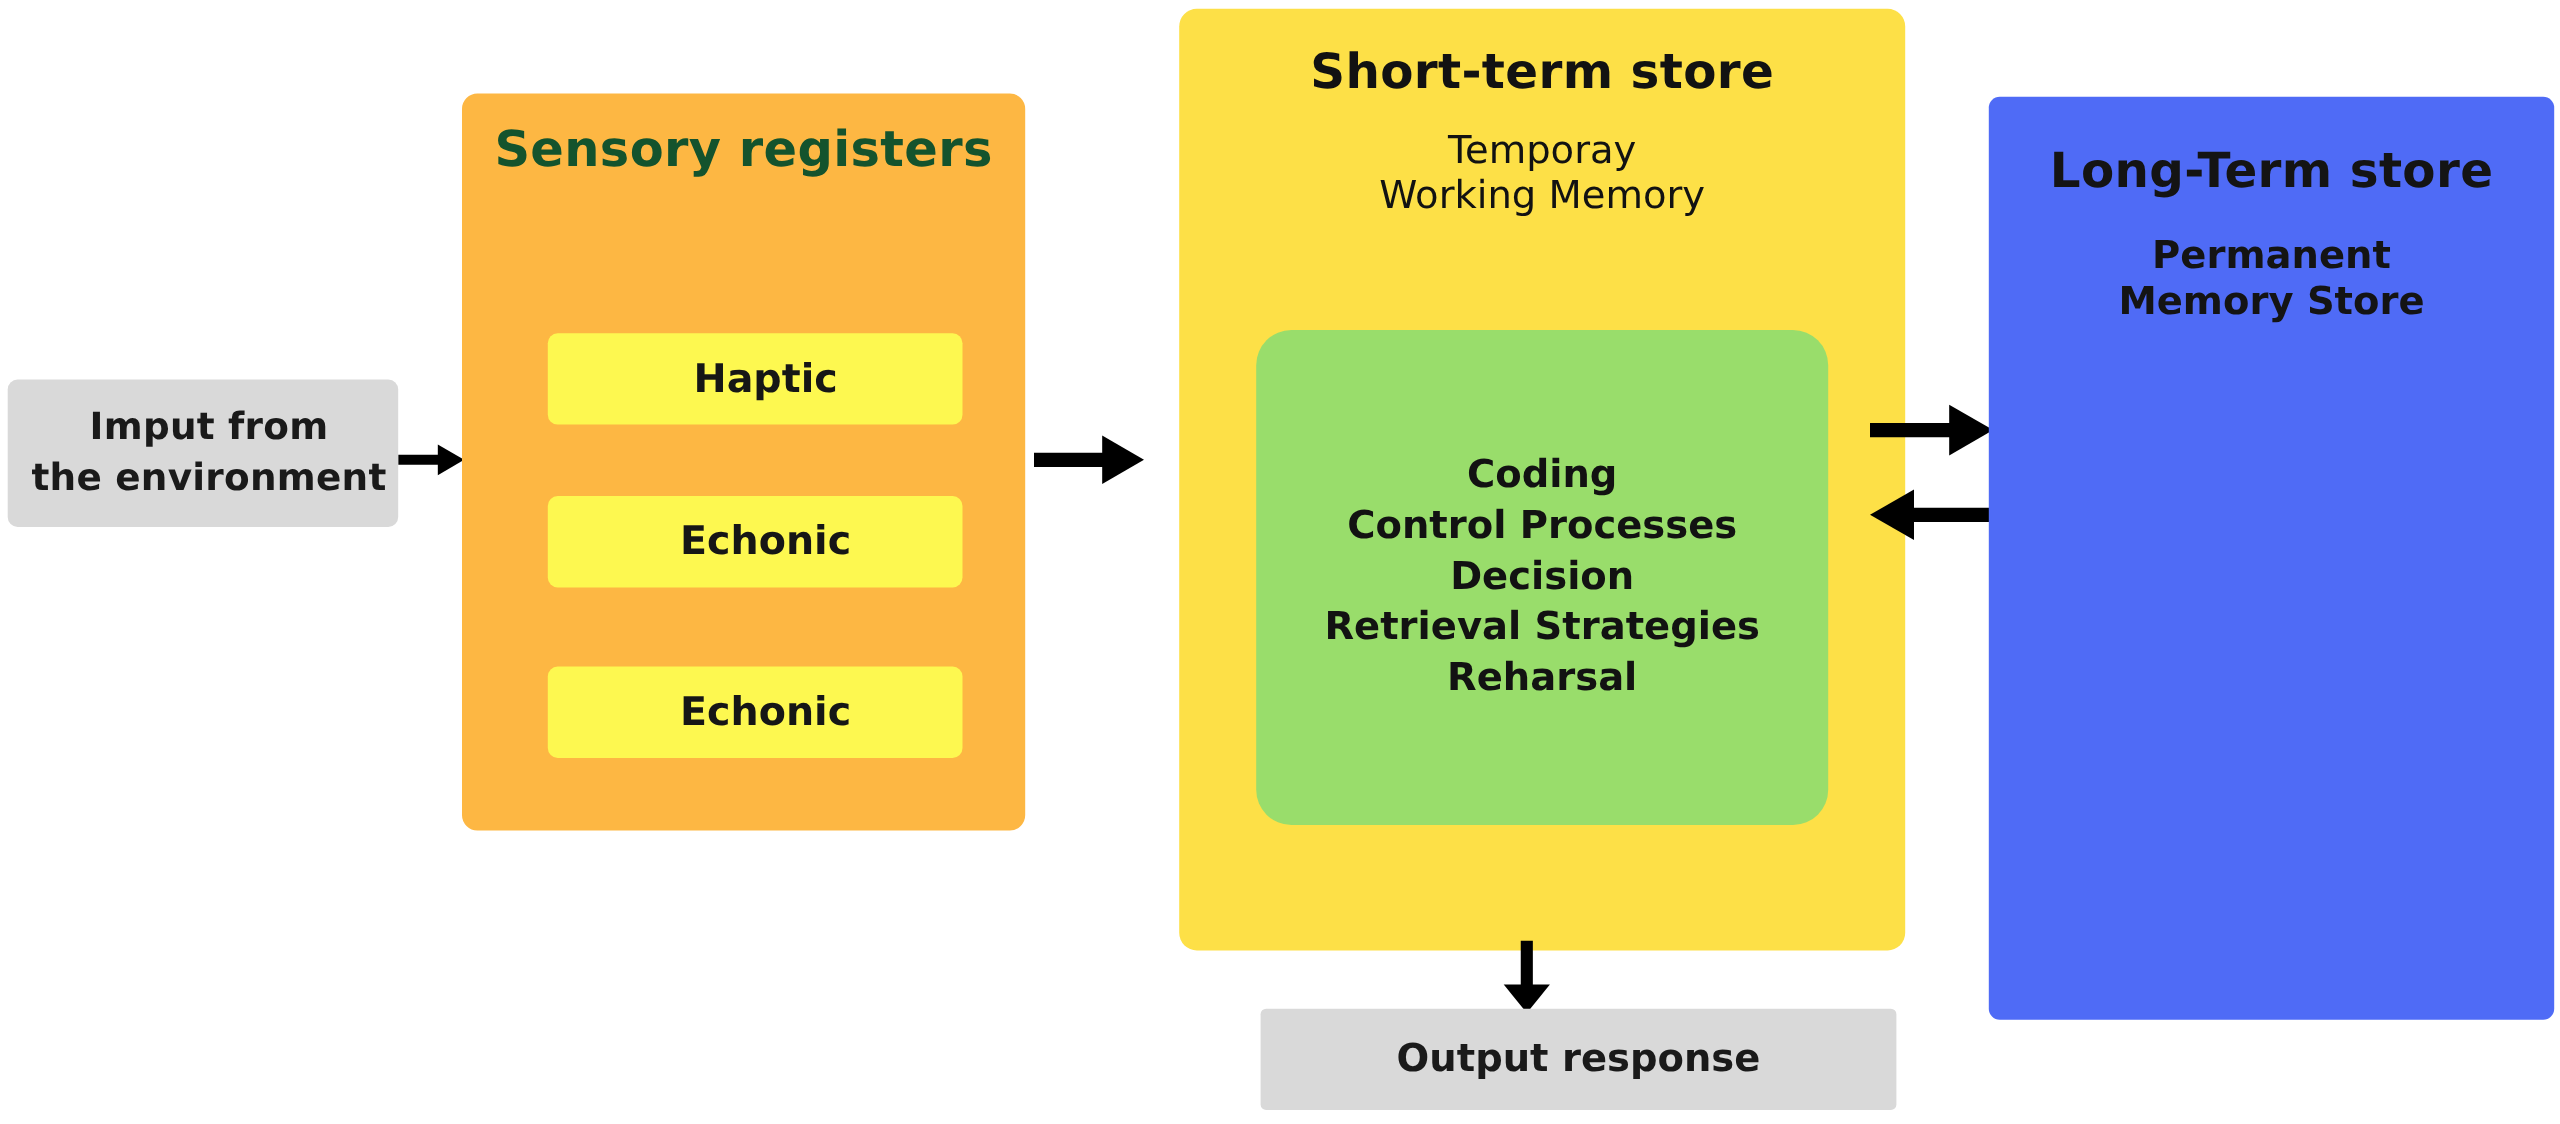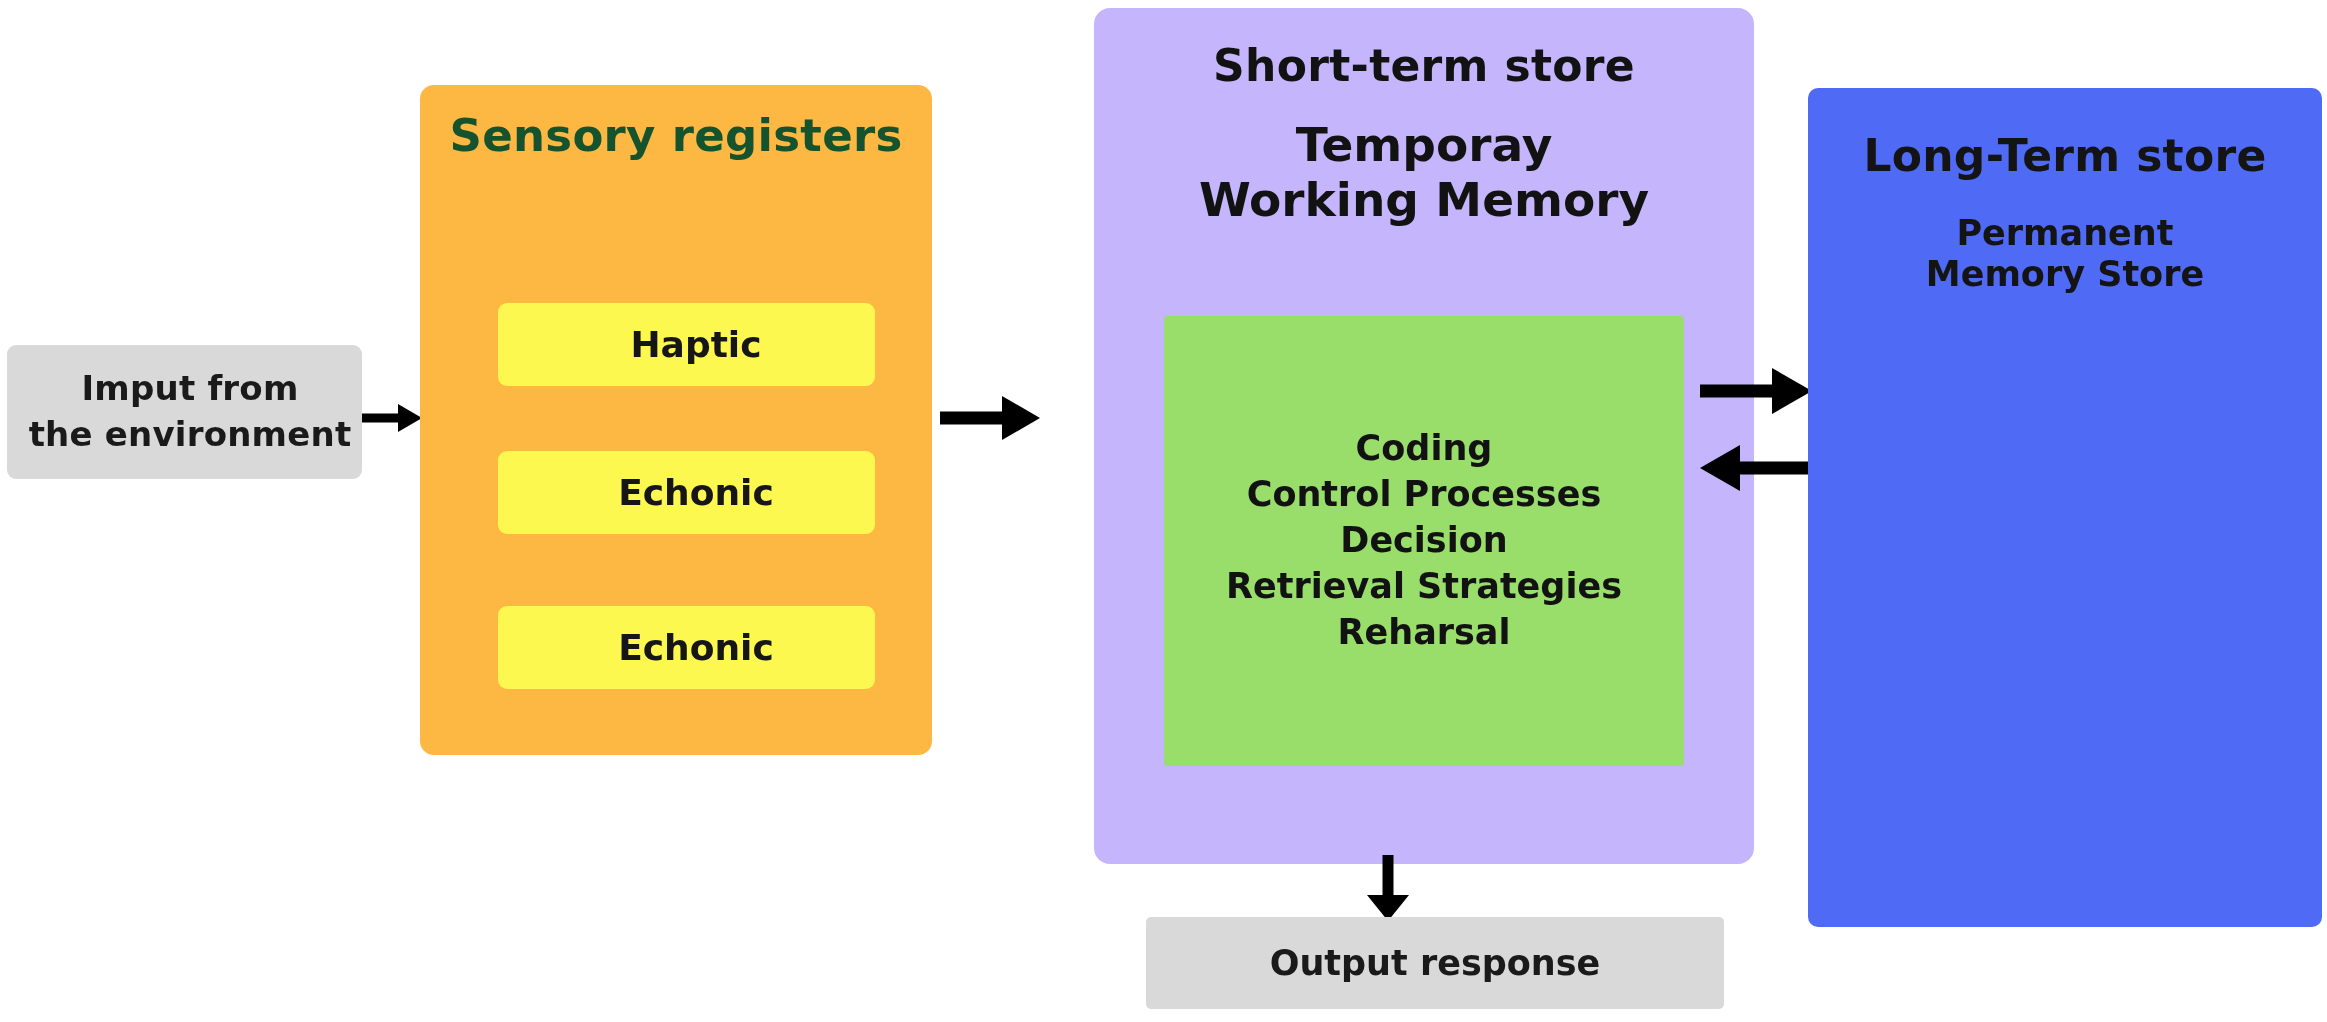--- a/index.html
+++ b/index.html
@@ -76,55 +76,54 @@
     font-weight: bold;
     color: #161616;
     padding-left: 19px;
   }
   #sensory-item-0 { top: 218px; }
   #sensory-item-1 { top: 366px; }
   #sensory-item-2 { top: 521px; }
 
   
   #stm-box {
-    left: 1094px;
+    left: 1072px;
     top: 8px;
     width: 660px;
     height: 856px;
-    background: #c4b5fd;
+    background: #fde047;
     border-radius: 16px;
   }
   #stm-title {
     margin-top: 32px;
     font-size: 44px;
     font-weight: bold;
     color: #121212;
     letter-spacing: 0.3px;
   }
   #stm-subtitle {
     margin-top: 26px;
-    font-size: 47px;
-    font-weight: bold;
+    font-size: 35px;
+    font-weight: normal;
     color: #121212;
     line-height: 1.18;
     text-align: center;
   }
   #stm-inner {
     position: absolute;
     left: 70px;
     top: 292px;
     width: 520px;
     height: 450px;
     background: #99dd6b;
-    border-radius: 4px;
+    border-radius: 32px;
     display: flex;
     flex-direction: column;
     align-items: center;
     justify-content: center;
-    margin-top: 16px;
   }
   #stm-inner .proc {
     font-size: 35px;
     font-weight: bold;
     color: #121212;
     line-height: 1.31;
     text-align: center;
   }
 
   

